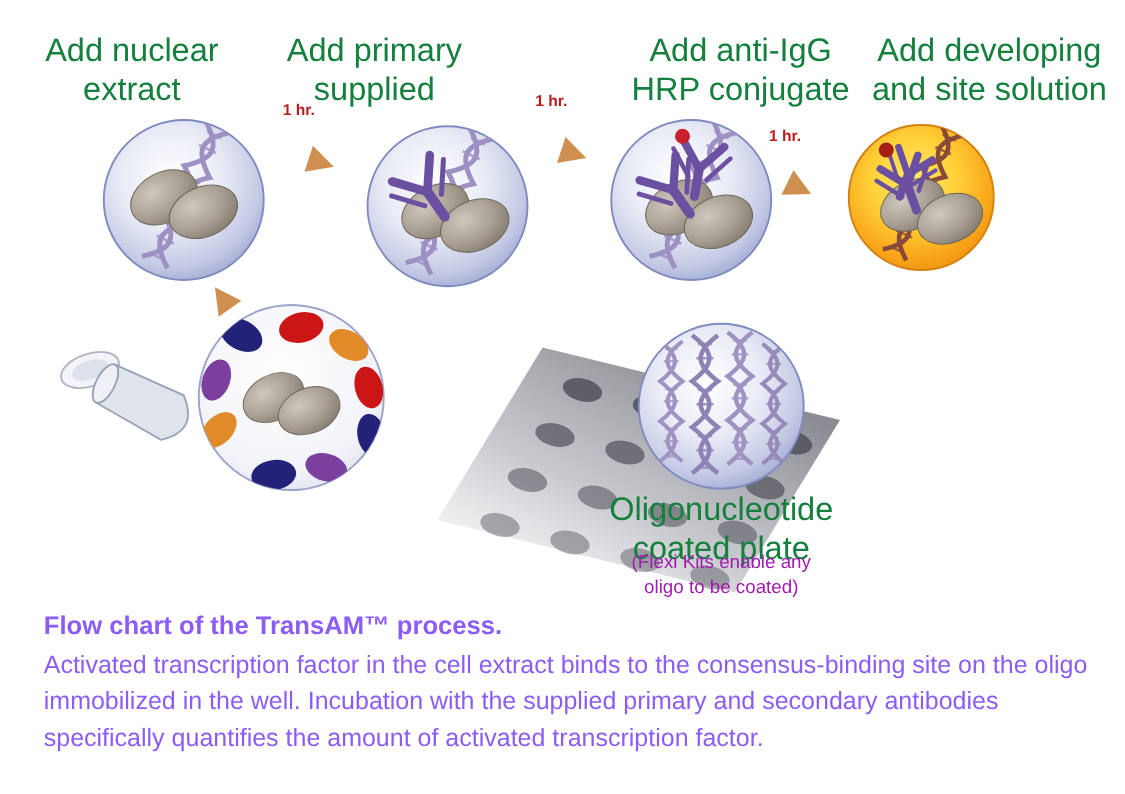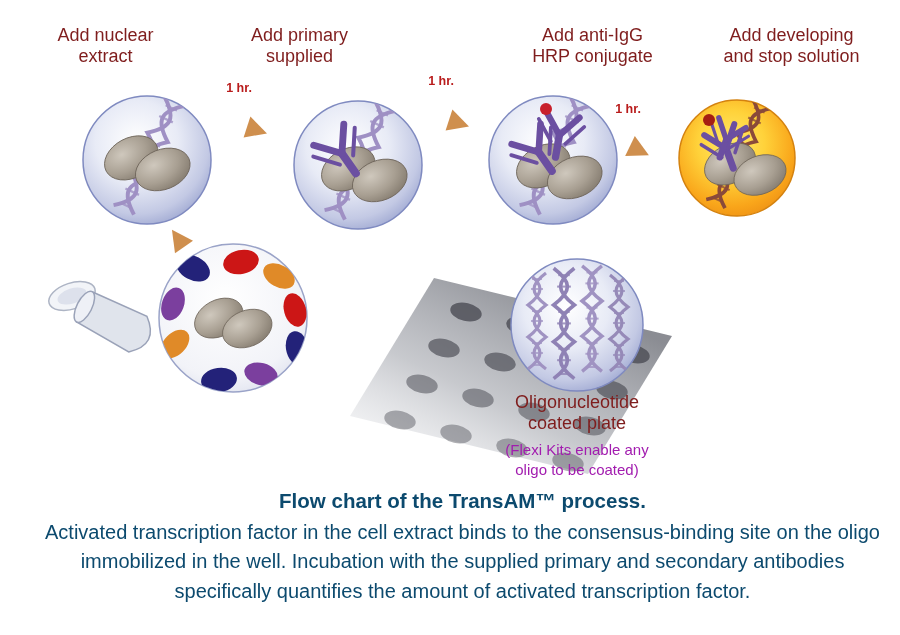--- a/index.html
+++ b/index.html
@@ -1,25 +1,25 @@
 <!DOCTYPE html>
 <html><head>
 <meta charset="utf-8">
 <style>
   * { margin:0; padding:0; box-sizing:border-box; }
   html,body { background:#ffffff; }
   body { width:900px; height:635px; font-family:"Liberation Sans", sans-serif; }
   .canvas { position:relative; width:900px; height:635px; background:#fff; overflow:hidden; }
   .art { position:absolute; left:0; top:0; width:900px; height:635px; }
-  .lbl { position:absolute; text-align:center; white-space:pre-line; color:#7f1d1d;
-         font-size:18px; line-height:1.18; font-weight:400; }
+  .lbl { position:absolute; text-align:center; white-space:pre-line; color:#15803d;
+         font-size:26px; line-height:1.18; font-weight:400; }
   .note { font-size:15px; line-height:1.3; color:#a21caf; }
   .hr  { position:absolute; width:46px; text-align:center; font-size:12.5px;
          font-weight:700; color:#b91c1c; }
-  .caption { position:absolute; left:35px; top:489px; width:855px; color:#0c4a6e;text-align:center; }
+  .caption { position:absolute; left:35px; top:489px; width:855px; color:#8b5cf6; }
   .caption-title { font-weight:700; font-size:20.5px; margin-bottom:5px; }
   .caption-body  { font-size:20px; line-height:1.47; }
 </style>
 </head>
 <body>
 
 <div class="canvas">
 
   <svg class="art" viewBox="0 0 900 635">
     <defs>
@@ -193,21 +193,21 @@
     </g>
   </svg>
 
   <div class="lbl" style="left:18px;  top:25px; width:175px">Add nuclear
 extract</div>
   <div class="lbl" style="left:212px; top:25px; width:175px">Add primary
 supplied</div>
   <div class="lbl" style="left:500px; top:25px; width:185px">Add anti-IgG
 HRP conjugate</div>
   <div class="lbl" style="left:694px; top:25px; width:195px">Add developing
-and stop solution</div>
+and site solution</div>
 
   <div class="hr" style="left:216px; top:81px">1 hr.</div>
   <div class="hr" style="left:418px; top:74px">1 hr.</div>
   <div class="hr" style="left:605px; top:102px">1 hr.</div>
 
   <div class="lbl" style="left:452px; top:392px; width:250px">Oligonucleotide
 coated plate</div>
   <div class="lbl note" style="left:452px; top:440px; width:250px">(Flexi Kits enable any
 oligo to be coated)</div>
 

